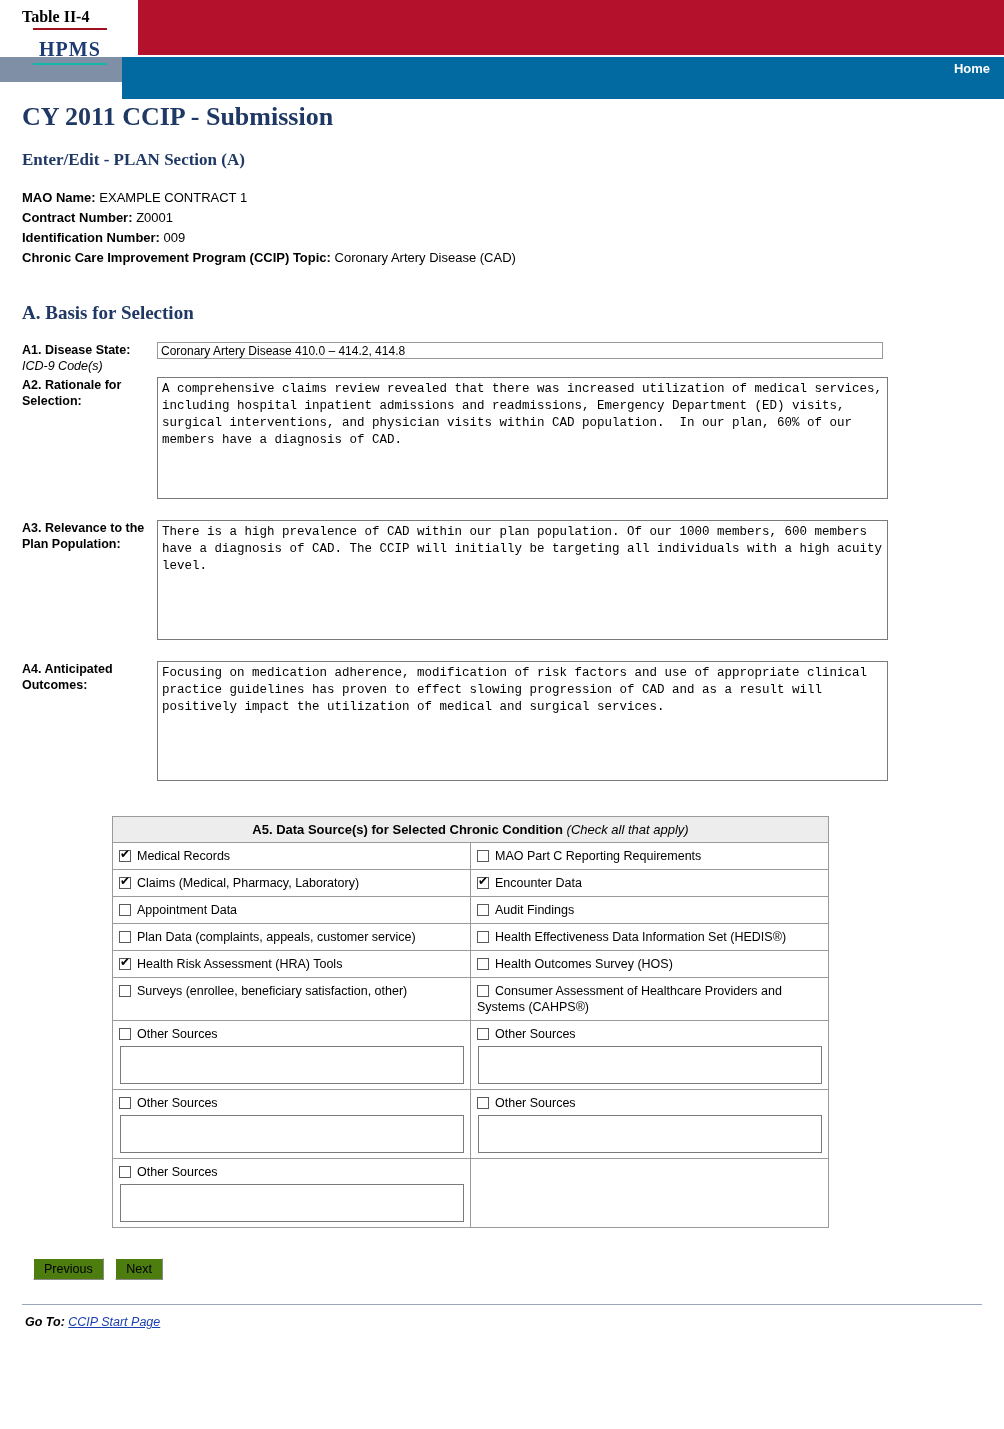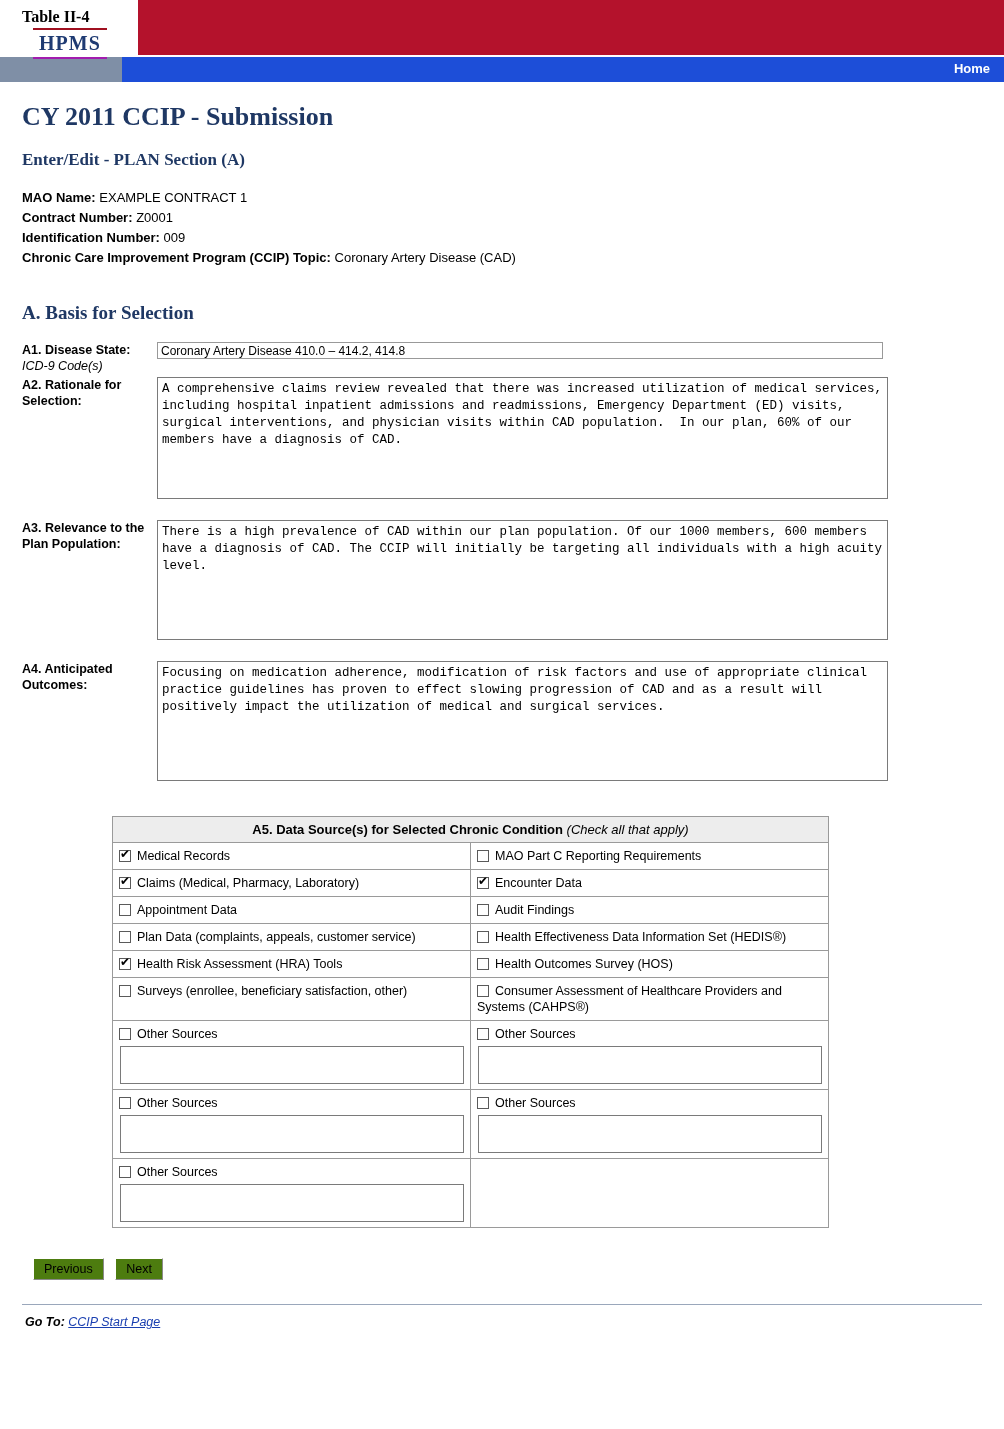--- a/index.html
+++ b/index.html
@@ -43,39 +43,39 @@
   .hpms-logo {
     position: absolute;
     left: 33px;
     top: 28px;
     font-family: "Liberation Serif", serif;
     font-weight: bold;
     font-size: 20px;
     letter-spacing: 1px;
     color: #1f3b73;
     border-top: 2px solid #a01020;
-    border-bottom: 2px solid #a21caf;
-    padding: 2px 6px 2px 6px;
+    border-bottom: 2px solid #14b8a6;
+    padding: 8px 6px 2px 6px;
   }
   .red-bar {
     position: absolute;
     left: 138px;
     top: 0;
     right: 0;
     height: 55px;
     background: #b4122c;
     border-bottom: 2px solid #ffffff;
   }
   .nav-bar {
     position: absolute;
     left: 122px;
     top: 57px;
     right: 0;
-    height: 25px;
-    background: #1d4ed8;
+    height: 42px;
+    background: #0369a1;
   }
   .nav-home {
     position: absolute;
     right: 14px;
     top: 4px;
     color: #ffffff;
     font-weight: bold;
     font-size: 13px;
     text-decoration: none;
     cursor: pointer;

